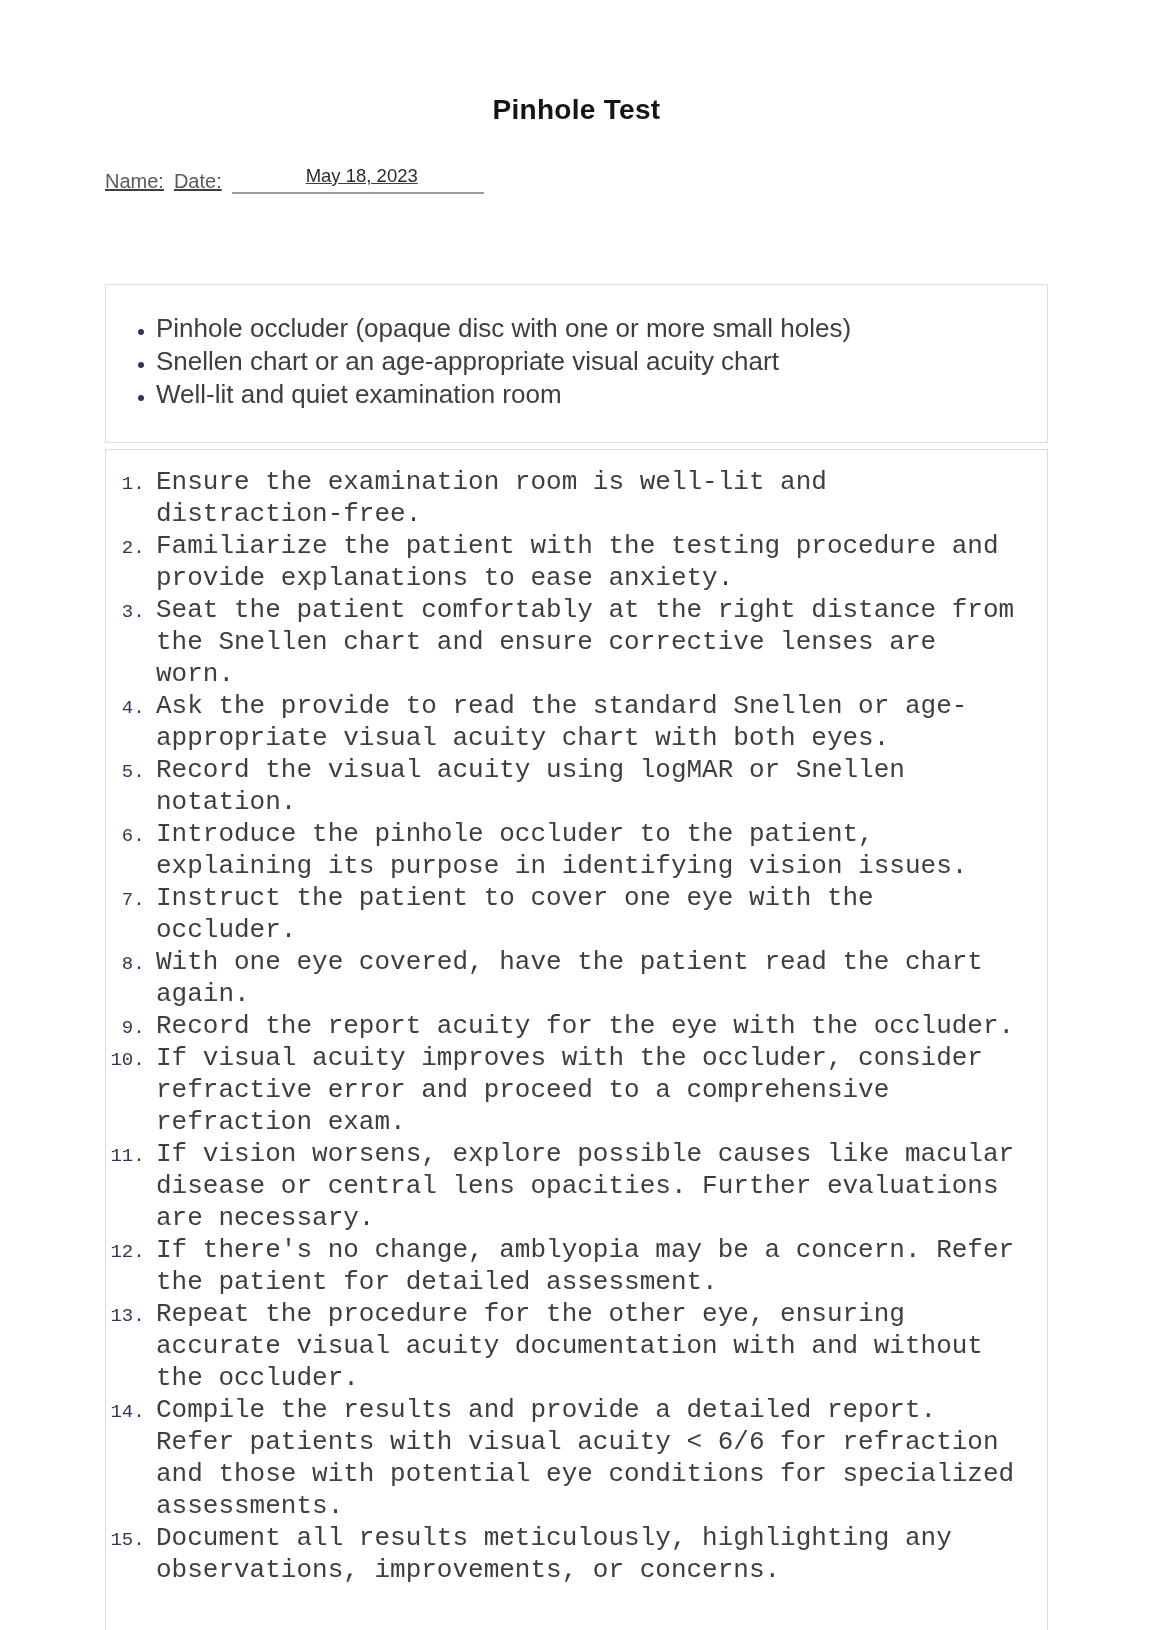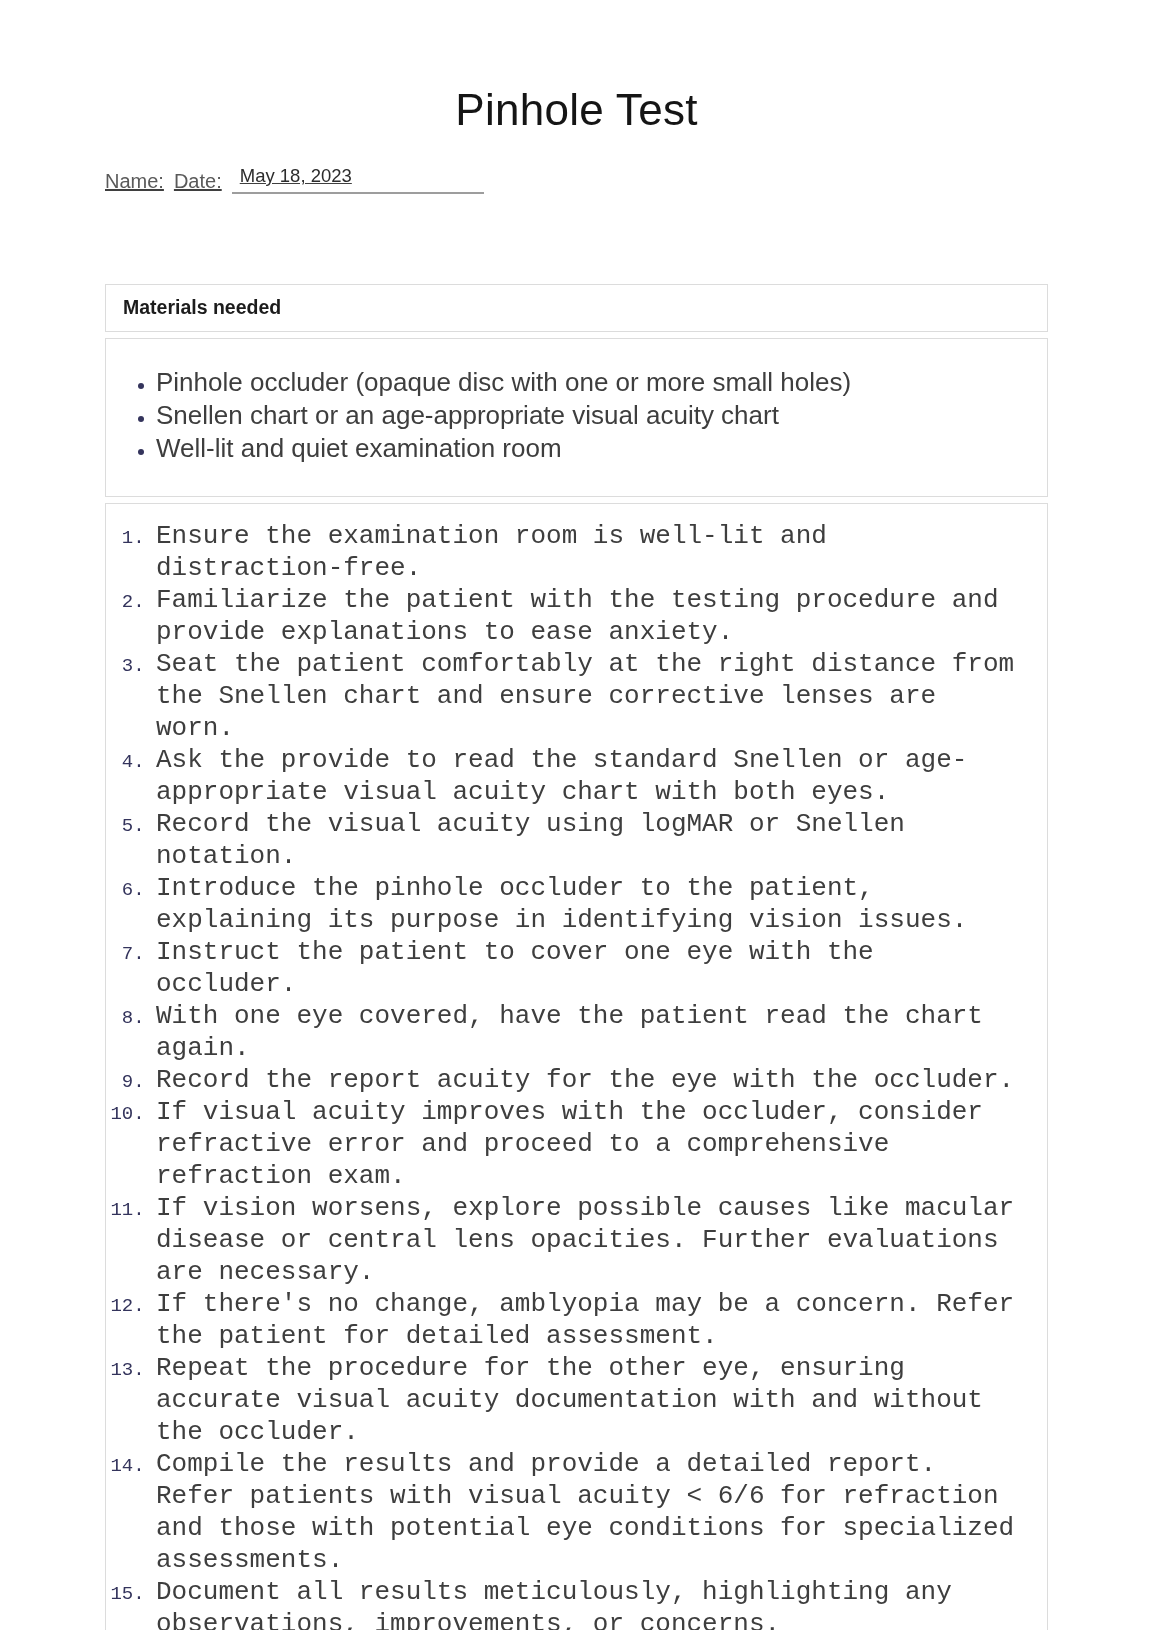--- a/index.html
+++ b/index.html
@@ -11,23 +11,23 @@
     font-family: "Liberation Sans", sans-serif;
     color: #3f3f3f;
     overflow: hidden;
   }
   .content {
     padding: 0 128px 0 105px;
   }
   .doc-title {
     margin-top: 86px;
     text-align: center;
-    font-size: 44px;
+    font-size: 28px;
     line-height: 48px;
-    font-weight: normal;
+    font-weight: bold;
     color: #151515;
     letter-spacing: 0.3px;
   }
   .name-row {
     display: flex;
     align-items: flex-end;
     margin-top: 32px;
     font-size: 20px;
     text-decoration: underline;
   }
@@ -38,21 +38,21 @@
     line-height: 26px;
   }
   .field-line {
     border-bottom: 2px solid #9d9d9d;
     padding: 0 0 6px 8px;
     font-size: 18.5px;
     line-height: 20px;
     color: #2c2c2c;
   }
   .name-line { flex: 1; margin-right: 12px; }
-  .date-line { width: 252px; }
+  .date-line { width: 252px; text-align: center; }
 
   .section-materials { margin-top: 90px; }
   .section-instructions { margin-top: 6px; }
   .section-header {
     border: 1px solid #dcdcdc;
     background: #ffffff;
     padding: 11px 17px 12px 17px;
     font-size: 19.5px;
     font-weight: bold;
     color: #1c1c1c;
@@ -92,21 +92,20 @@
 
   <div class="doc-title">Pinhole Test</div>
 
   <div class="name-row">
     <span class="field-label">Name:</span>
     <span class="field-label">Date:</span>
     <span class="field-line date-line">May 18, 2023</span>
   </div>
 
   <div class="section-materials">
-    <div class="section-header">Materials needed</div>
     <div class="section-body materials-body">
       <ul class="materials-list">
           <li>Pinhole occluder (opaque disc with one or more small holes)</li>
           <li>Snellen chart or an age-appropriate visual acuity chart</li>
           <li>Well-lit and quiet examination room</li>
         </ul>
     </div>
   </div>
 
   <div class="section-instructions">

